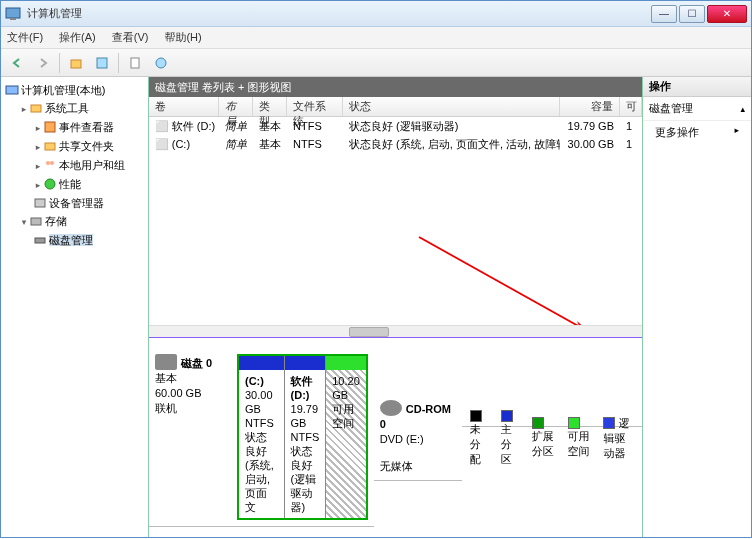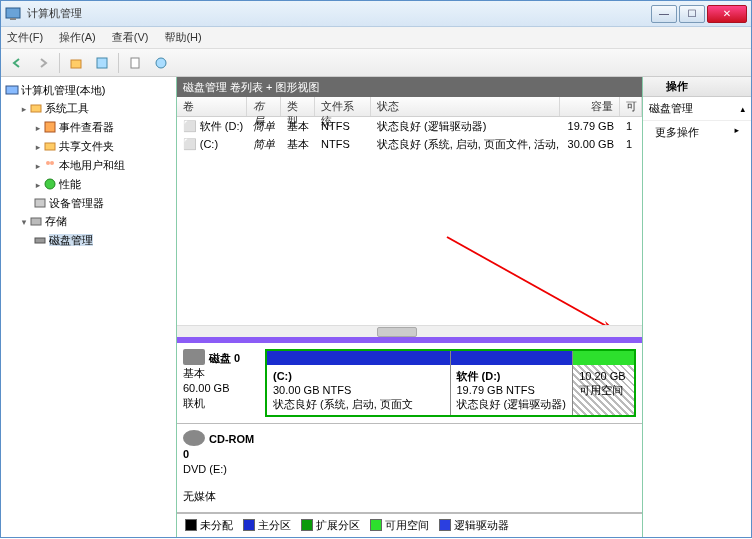--- a/index.html
+++ b/index.html
@@ -17,21 +17,21 @@
 .menubar { height: 22px; background: #f4f4f4; display: flex; align-items: center; padding: 0 6px; gap: 16px; border-bottom: 1px solid #ddd; }
 .menubar span { color: #333; cursor: default; }
 
 .toolbar { height: 28px; background: linear-gradient(#f9f9f9,#ececec); display: flex; align-items: center; padding: 0 4px; gap: 2px; border-bottom: 1px solid #ccc; }
 .toolbtn { width: 24px; height: 24px; border: 1px solid transparent; display: flex; align-items: center; justify-content: center; border-radius: 2px; }
 .tsep { width: 1px; height: 20px; background: #ccc; margin: 0 2px; }
 
 .body { flex: 1; display: flex; min-height: 0; }
 
 
-.tree { width: 176px; border-right: 1px solid #8ca; background: #fff; padding: 4px 2px; overflow: hidden; }
+.tree { width: 148px; border-right: 1px solid #8ca; background: #fff; padding: 4px 2px; overflow: hidden; }
 .tree ul { list-style: none; padding-left: 14px; }
 .tree > ul { padding-left: 2px; }
 .tree li { white-space: nowrap; line-height: 18px; }
 .tree .twisty { display: inline-block; width: 10px; text-align: center; color: #666; font-size: 9px; }
 .tree .nodeicon { display: inline-block; width: 14px; height: 14px; vertical-align: -3px; margin-right: 2px; }
 .tree .lbl { color: #000; }
 .tree li.selected > .lbl { background: #cde; }
 
 
 .center { flex: 1; display: flex; flex-direction: column; min-width: 0; border-right: 1px solid #8ca; }
@@ -41,40 +41,40 @@
 .vt-head div { padding: 2px 6px; border-right: 1px solid #d8d8d8; color: #333; }
 .vt-body { flex: 1; overflow: auto; position: relative; }
 .vt-row { display: flex; height: 18px; align-items: center; }
 .vt-row div { padding: 1px 6px; white-space: nowrap; overflow: hidden; }
 .col-vol { width: 70px; } .col-layout { width: 34px; font-style: italic; } .col-type { width: 34px; } .col-fs { width: 56px; } .col-status { flex: 1; } .col-cap { width: 60px; text-align: right; } .col-free { width: 22px; }
 
 .scroll-placeholder { height: 12px; background: #f0f0f0; border-top: 1px solid #ddd; display:flex; align-items:center; }
 .scroll-placeholder .thumb { height:10px; width:40px; background:#ccc; margin-left:200px; border:1px solid #aaa; border-radius:2px;}
 
 
-.gview { height: 200px; border-top: 6px solid #8b5cf6; display: flex; flex-direction: column; position: relative; }
+.gview { height: 200px; border-top: 1px solid #8b5cf6; display: flex; flex-direction: row; position: relative; align-items: center; }
 .disk-row { display: flex; border-bottom: 1px solid #bbb; padding: 6px; gap: 6px; }
 .disk-row.second { flex:1 }
 .disk-label { width: 76px; }
 .disk-label .dicon { width: 22px; height: 16px; background: #888; display:inline-block; border-radius:2px; vertical-align:-3px; margin-right:4px;}
 .disk-label b { font-weight: bold; }
 .disk-label div { line-height: 15px; }
 .partitions { flex: 1; display: flex; border: 2px solid #0a0; }
 .partition { border-right: 1px solid #888; display: flex; flex-direction: column; }
 .part-bar { height: 14px; }
 .part-body { flex: 1; padding: 4px 6px; line-height: 14px; }
 .hatched { background: repeating-linear-gradient(45deg,#fff,#fff 3px,#bbb 3px,#bbb 5px); }
 
 
 .legend { height: 24px; border-top: 1px solid #bbb; display: flex; align-items: center; gap: 10px; padding: 8px 8px; }
 .legend .sw { width: 12px; height: 12px; display: inline-block; margin-right: 3px; vertical-align: -2px; border:1px solid #666;}
 
 
 .actions { width: 108px; background: #fff; display: flex; flex-direction: column; }
-.actions-header { height: 20px; background: linear-gradient(#f5f5f5,#e4e4e4); border-bottom: 1px solid #ccc; padding: 2px 23px; font-weight: bold; }
+.actions-header { height: 20px; background: linear-gradient(#f5f5f5,#e4e4e4); border-bottom: 1px solid #ccc; padding: 2px 6px; font-weight: bold; }
 .actions-sub { padding: 4px 6px; border-bottom: 1px solid #eee; display:flex; justify-content:space-between; align-items:center;}
 .actions-sub .arrow { font-size:9px;}
 .actions-item { padding: 4px 12px; }
 
 
 .arrow-anno { position: absolute; pointer-events: none; }
 
 </style>
 </head>
 <body>

